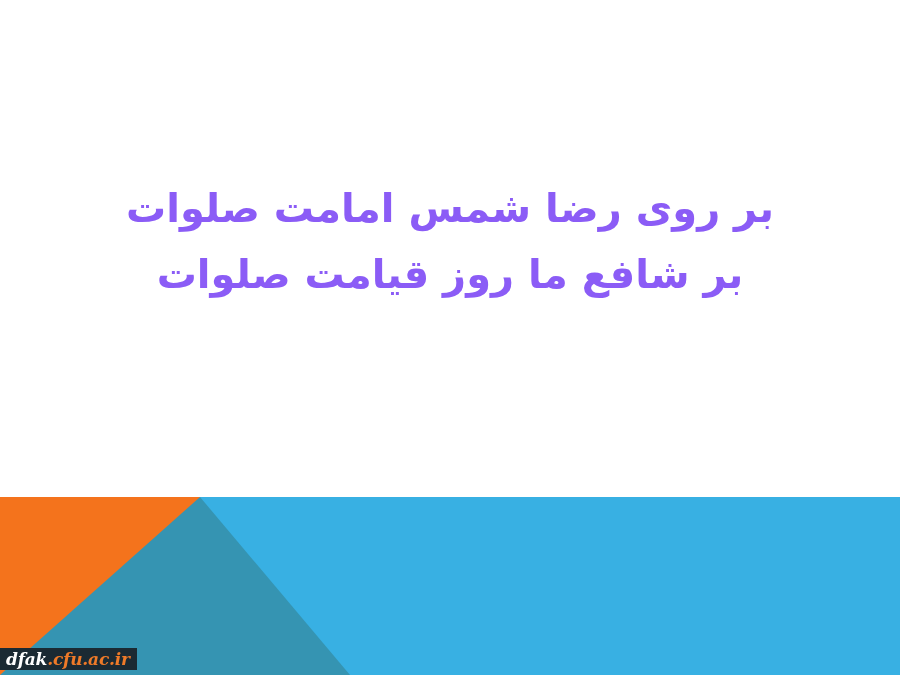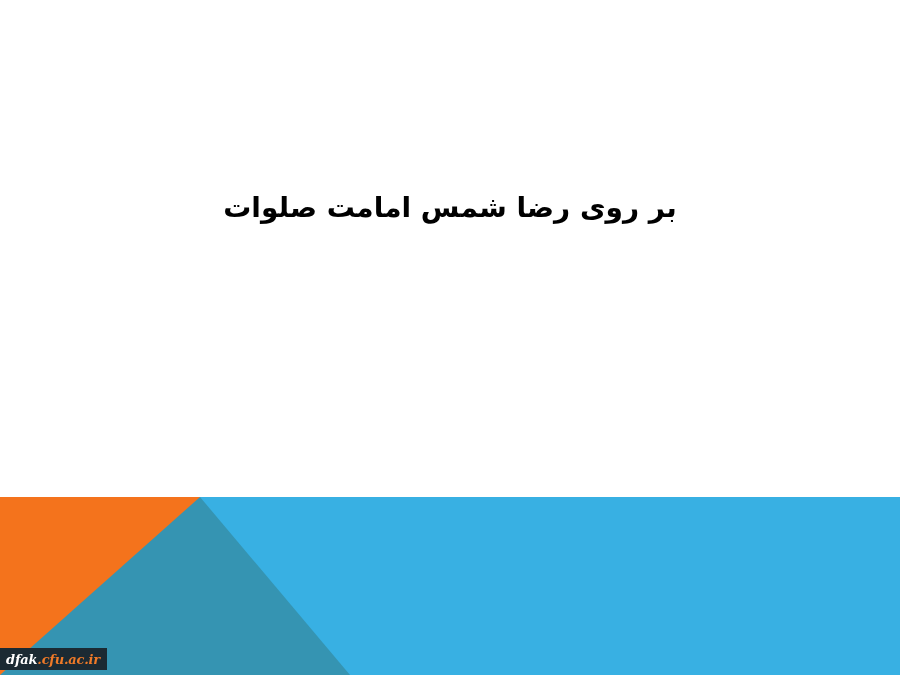--- a/index.html
+++ b/index.html
@@ -29,23 +29,23 @@
     top: 175px;
     left: 0;
     width: 900px;
     text-align: center;
     direction: rtl;
   }
 
   .poem-line {
     font-family: "DejaVu Sans", "Liberation Sans", sans-serif;
     font-weight: 700;
-    font-size: 28px;
+    font-size: 40px;
     line-height: 66px;
-    color: #000000;
+    color: #8b5cf6;
     letter-spacing: 0px;
     white-space: nowrap;
     direction: rtl;
     unicode-bidi: isolate;
   }
 
   .poem-gap {
     height: 62px;
   }
 
@@ -73,34 +73,35 @@
     height: 22px;
     background: #1b2a33;
     padding: 2px 7px 2px 6px;
     box-sizing: border-box;
     display: flex;
     align-items: center;
     direction: ltr;
     font-family: "DejaVu Serif", "Liberation Serif", serif;
     font-style: italic;
     font-weight: 700;
-    font-size: 13px;
+    font-size: 17px;
     line-height: 13px;
     letter-spacing: -0.2px;
   }
   #watermark .wm-brand { color: #ffffff; }
   #watermark .wm-domain { color: #ef7a28; text-align: right; }
 </style>
 </head>
 <body>
 
 <div id="slide" style="background: rgb(255, 255, 255);">
 
   <div id="poem">
     <div class="poem-line">بر روی رضا شمس امامت صلوات</div>
+    <div class="poem-line">بر شافع ما روز قیامت صلوات</div>
     <div class="poem-gap"></div>
   </div>
 
   <div id="footer-band">
     <svg viewBox="0 0 900 178" preserveAspectRatio="none">
 
       <rect id="shape-light-blue" x="0" y="0" width="900" height="178" fill="#38B0E3"></rect>
 
       <polygon id="shape-teal" points="200,0 350,178 0,178 0,60" fill="#3594B2"></polygon>
 

